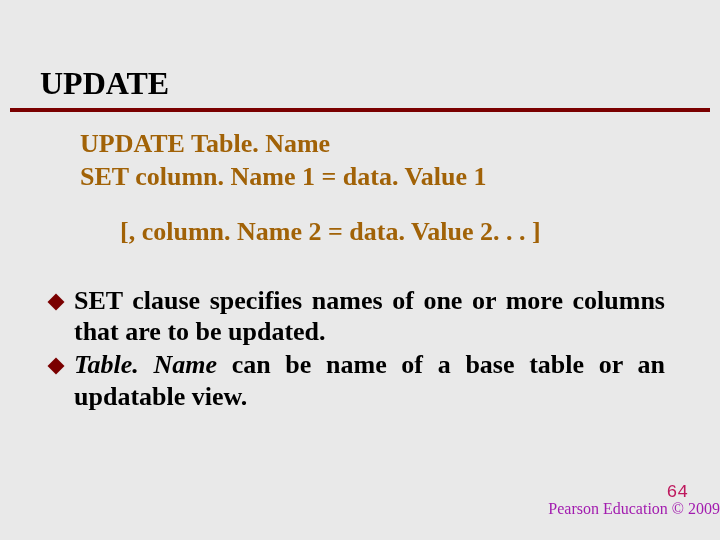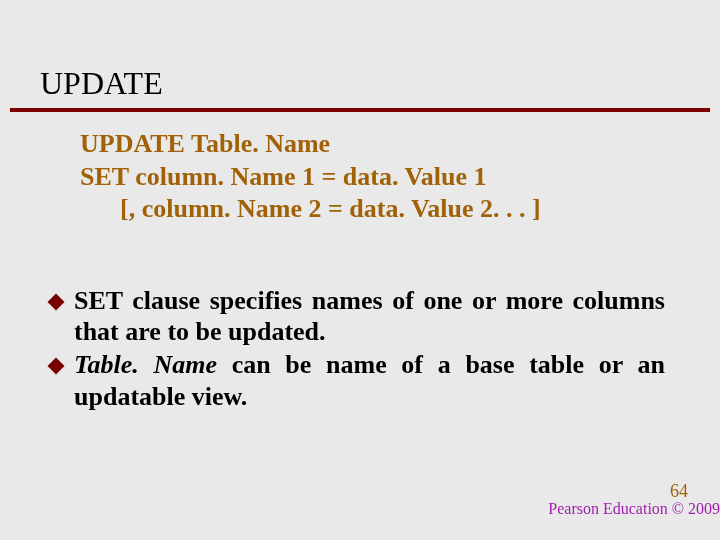--- a/index.html
+++ b/index.html
@@ -15,21 +15,21 @@
     position: relative;
     width: 720px;
     height: 540px;
     box-sizing: border-box;
   }
   .title {
     position: absolute;
     left: 40px;
     top: 65px;
     font-size: 32px;
-    font-weight: normal;
+    font-weight: bold;
     color: #000;
   }
   .rule {
     position: absolute;
     left: 10px;
     right: 10px;
     top: 108px;
     height: 4px;
     background: #7a0000;
   }
@@ -37,20 +37,21 @@
     position: absolute;
     left: 80px;
     top: 128px;
     font-size: 26px;
     font-weight: bold;
     color: #a16207;
     line-height: 1.25;
   }
   .syntax .indent {
     padding-left: 40px;
+    margin-top: 23px;
   }
   .bullets {
     position: absolute;
     left: 50px;
     right: 55px;
     top: 285px;
     font-size: 26px;
     font-weight: bold;
     color: #000;
   }
@@ -86,22 +87,22 @@
     text-align: right;
     font-size: 16px;
     color: #a21caf;
     font-family: "Times New Roman", serif;
   }
   .pagenum {
     position: absolute;
     right: 32px;
     bottom: 38px;
     font-size: 18px;
-    color: #a16207;
-    font-family: Liberation Serif, serif;
+    color: #be185d;
+    font-family: Liberation Mono, monospace;
   }
 </style>
 </head>
 <body>
 
 <div class="slide">
 
   <div class="title">UPDATE</div>
   <div class="rule"></div>
 

